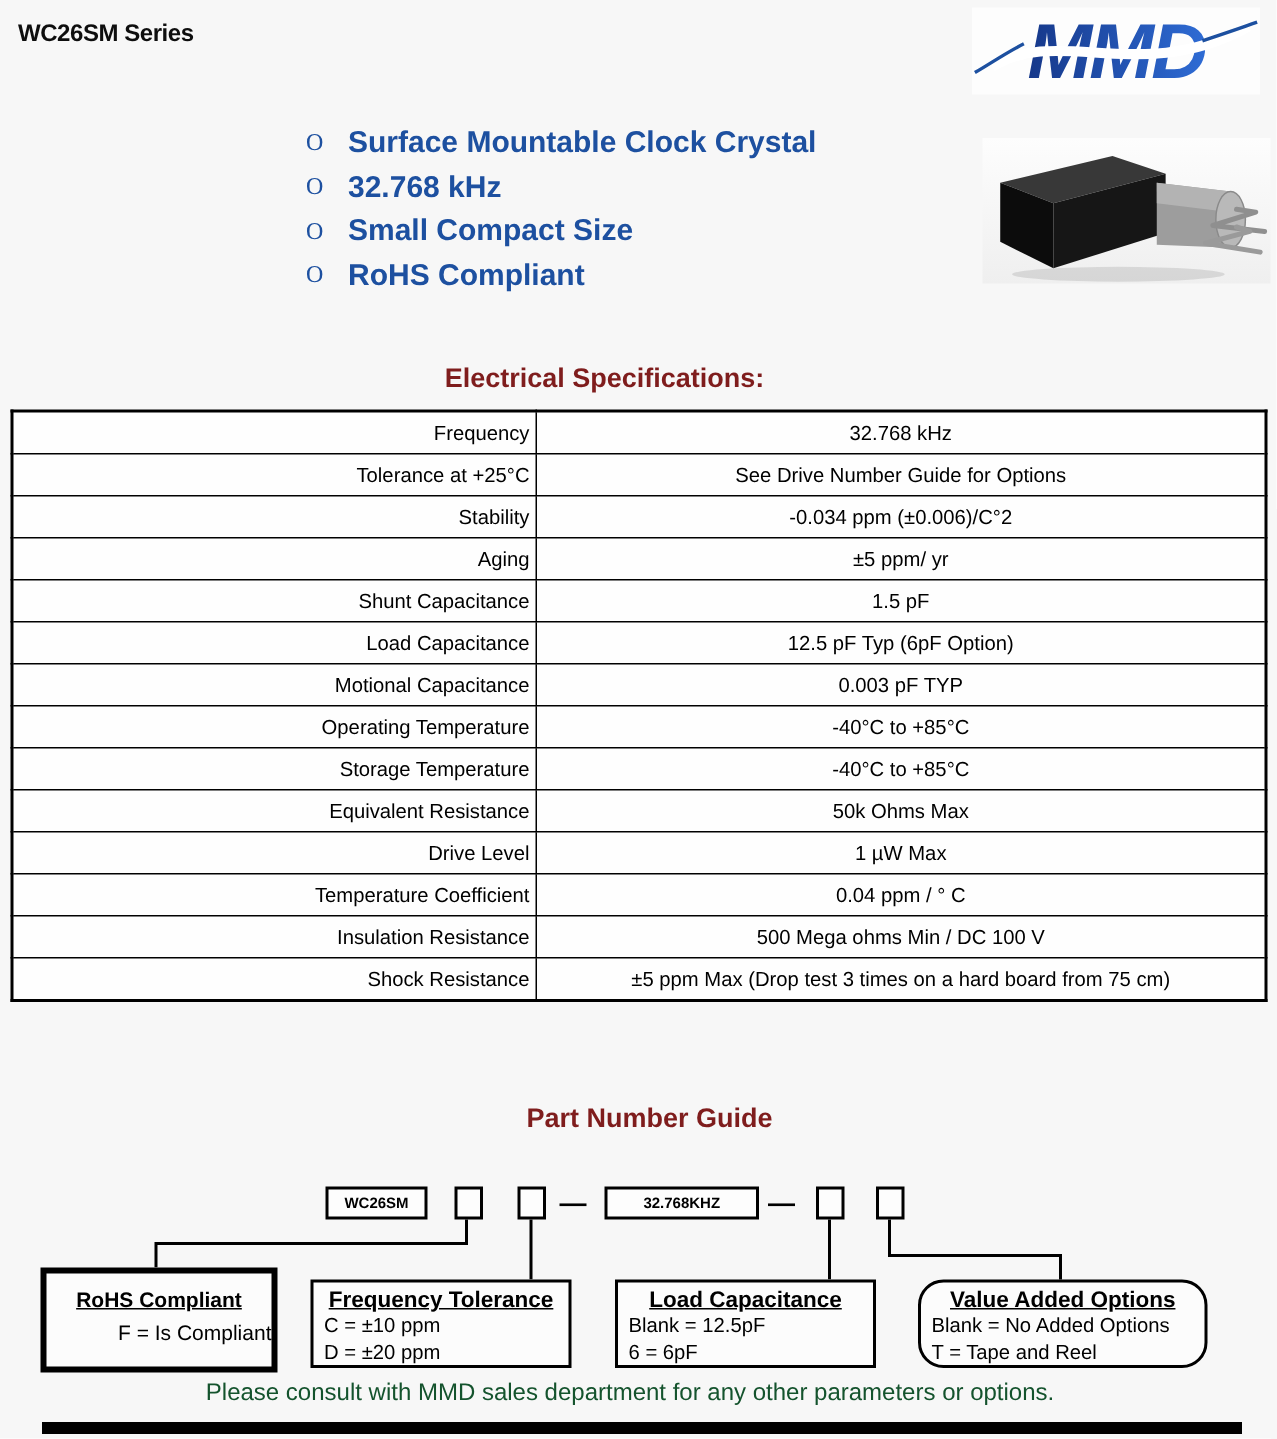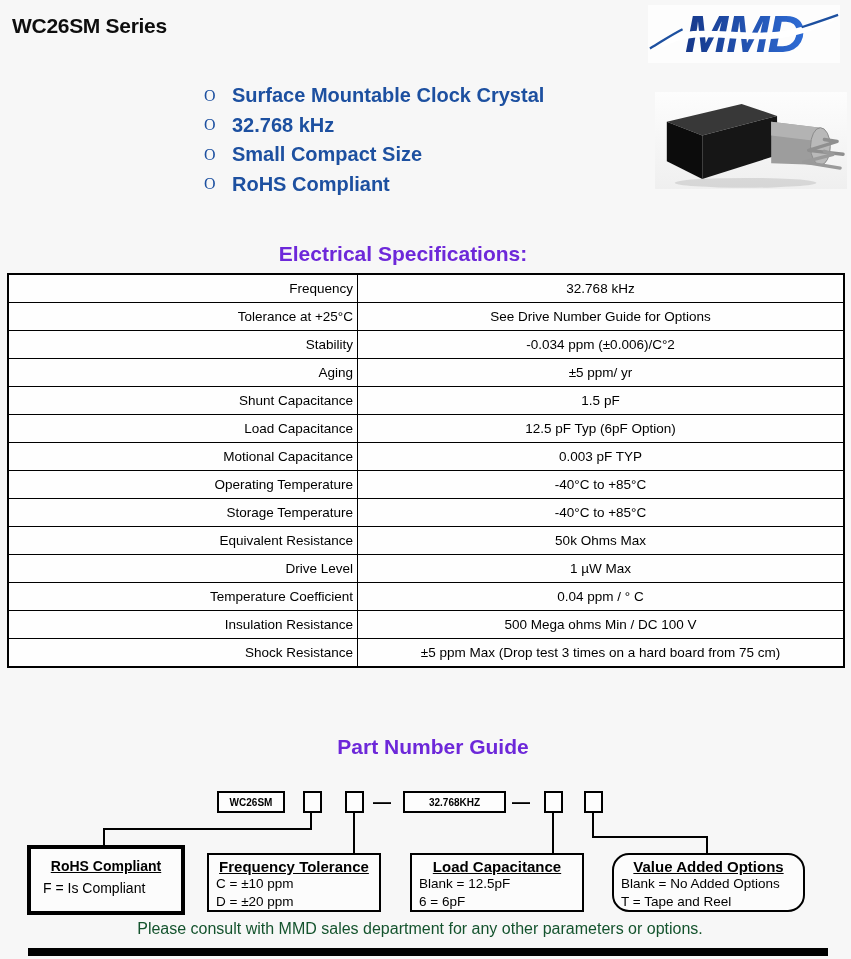--- a/index.html
+++ b/index.html
@@ -2,40 +2,40 @@
 <html><head>
 <meta charset="utf-8">
 <style>
   html,body{margin:0;padding:0;background:#ffffff;}
   #page{
     position:relative;width:851px;height:959px;background:#f7f7f7;
     font-family:"Liberation Sans",sans-serif;overflow:hidden;color:#000;
   }
   
   .title{
-    position:absolute;left:12px;top:14px;font-size:21px;font-weight:bold;
+    position:absolute;left:12px;top:14px;font-size:16px;font-weight:bold;
     color:#0e0e0e;letter-spacing:-0.3px;
   }
   .logo{position:absolute;left:648px;top:5px;width:192px;height:58px;background:#fdfdfd;}
   
   .features{position:absolute;left:204px;top:81px;}
   .feature{display:flex;align-items:center;height:29.5px;}
   .feature .o{
     font-family:"Liberation Serif",serif;font-size:16px;color:#1d50a0;
     width:28px;flex:0 0 28px;
   }
   .feature .txt{font-size:20px;font-weight:bold;color:#1d50a0;}
   
   .photo{
     position:absolute;left:655px;top:92px;width:192px;height:97px;
     background:linear-gradient(#fdfdfd,#efefef);
   }
   
   .sec-heading{
-    position:absolute;font-size:21px;font-weight:bold;color:#6d28d9;
+    position:absolute;font-size:18px;font-weight:bold;color:#7f1d1d;
     text-align:center;left:0;
   }
   #spec-heading{top:242px;width:806px;}
   #png-heading{top:735px;width:826px;padding-left:20px;}
   
   table.specs{
     position:absolute;left:7px;top:273px;width:838px;
     border-collapse:collapse;background:#fefefe;border:2px solid #000;
   }
   table.specs td{
@@ -79,21 +79,21 @@
   #lg-rohs{left:27px;top:845px;width:158px;height:70px;border-width:4px;}
   #lg-freq{left:207px;top:853px;width:174px;height:59px;}
   #lg-load{left:410px;top:853px;width:174px;height:59px;}
   #lg-value{left:612px;top:853px;width:193px;height:59px;border-radius:17px;}
   .legend-title{
     font-weight:bold;text-decoration:underline;text-align:center;
     margin-top:3px;font-size:15px;
   }
   .legend-line{padding-left:7px;line-height:18px;}
   #lg-rohs .legend-title{margin-top:9px;font-size:14px;}
-  #lg-rohs .legend-line{padding-left:0;text-align:left;margin-top:5px;font-size:14px;margin-left:12px;}
+  #lg-rohs .legend-line{padding-left:0;text-align:right;margin-top:5px;font-size:14px;}
   
   .footer-note{
     position:absolute;top:920px;left:0;width:840px;text-align:center;
     font-size:16px;color:#14532d;
   }
   .bottom-bar{position:absolute;left:28px;top:948px;width:800px;height:8px;background:#000;}
 </style>
 </head>
 <body>
 

